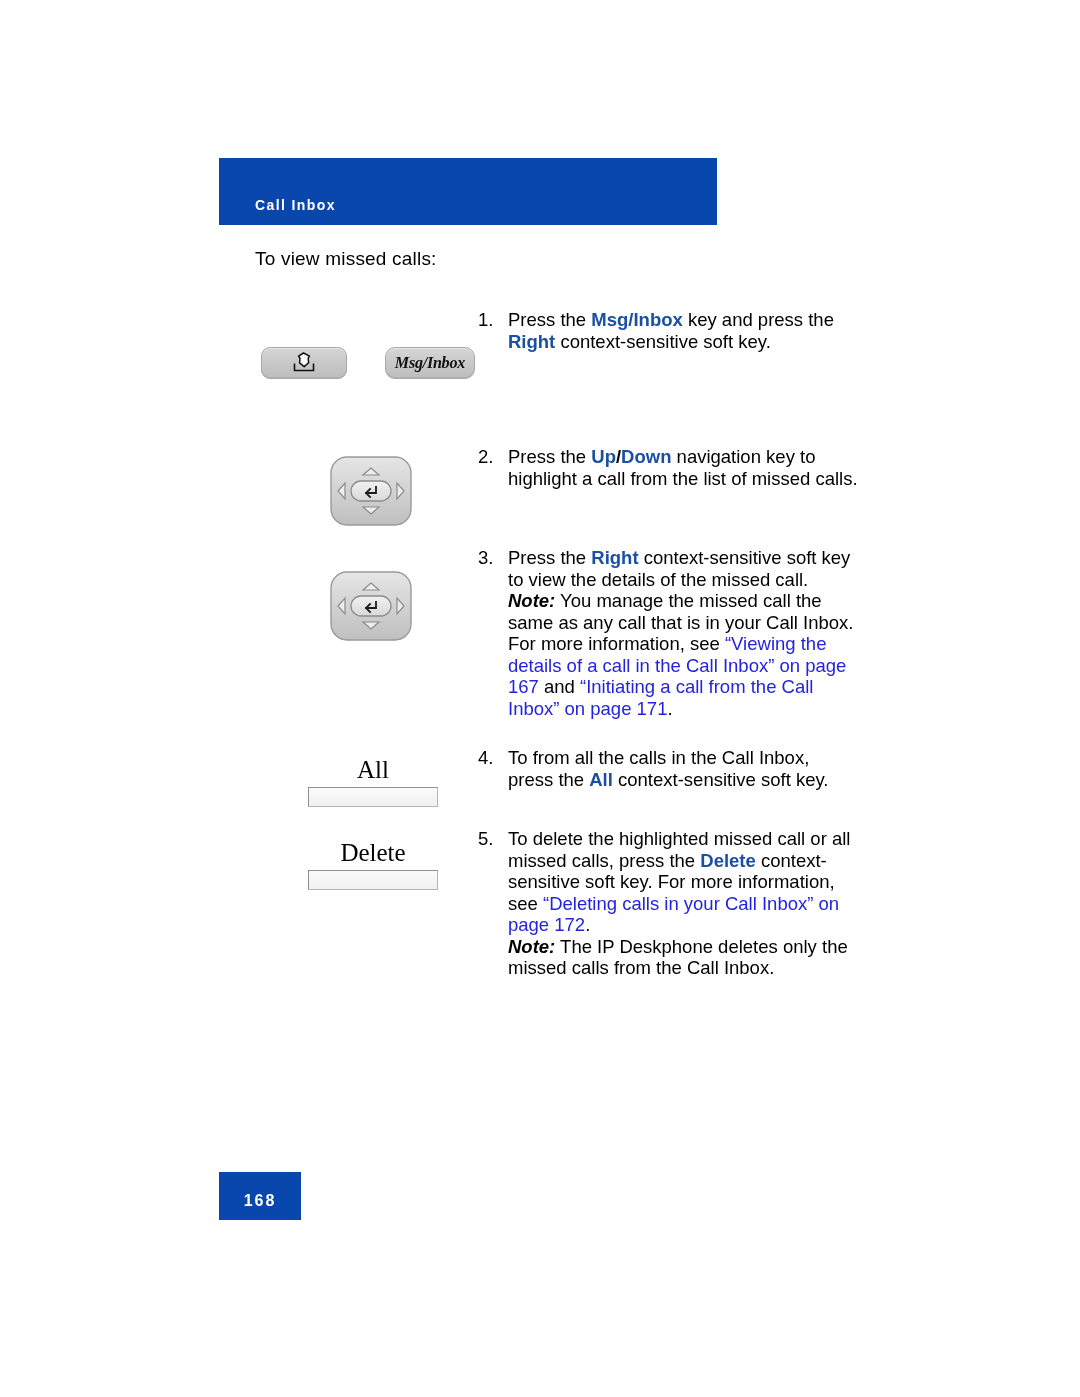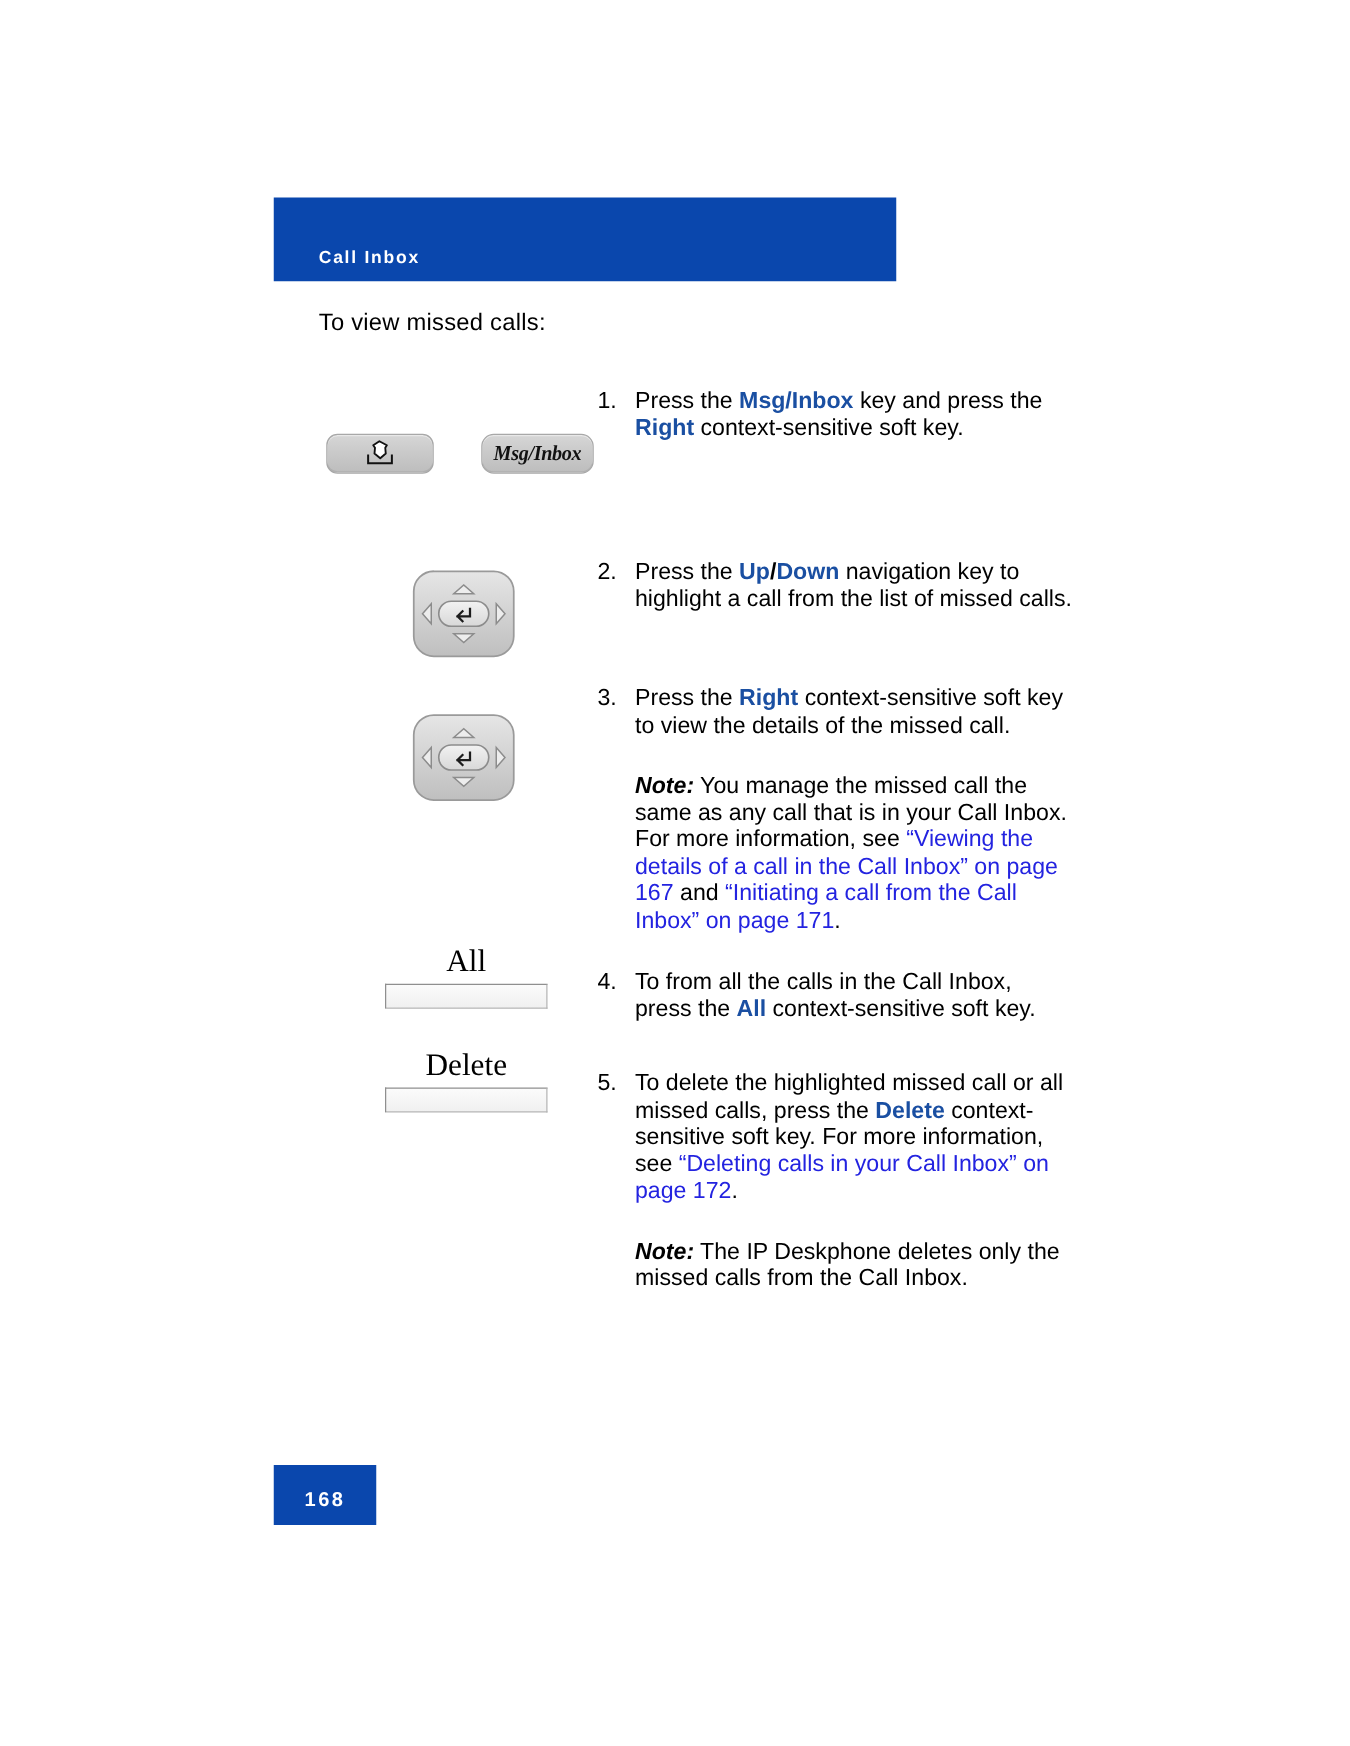--- a/index.html
+++ b/index.html
@@ -140,21 +140,21 @@
   .step-num {
     position: absolute;
     left: 0;
     top: 0;
     font-size: 18.5px;
     line-height: 21.5px;
     color: #000000;
   }
   .step-body { display: block; }
   .note-para {
-    margin-top: 27px;
+    margin-top: 0;
     font-size: 18.5px;
     line-height: 21.5px;
   }
   .note-label {
     font-weight: bold;
     font-style: italic;
   }
   b.term { color: #1a4fa2; font-weight: bold; }
   span.sep { color: #000000; font-weight: bold; }
   a.xref, span.xref {

